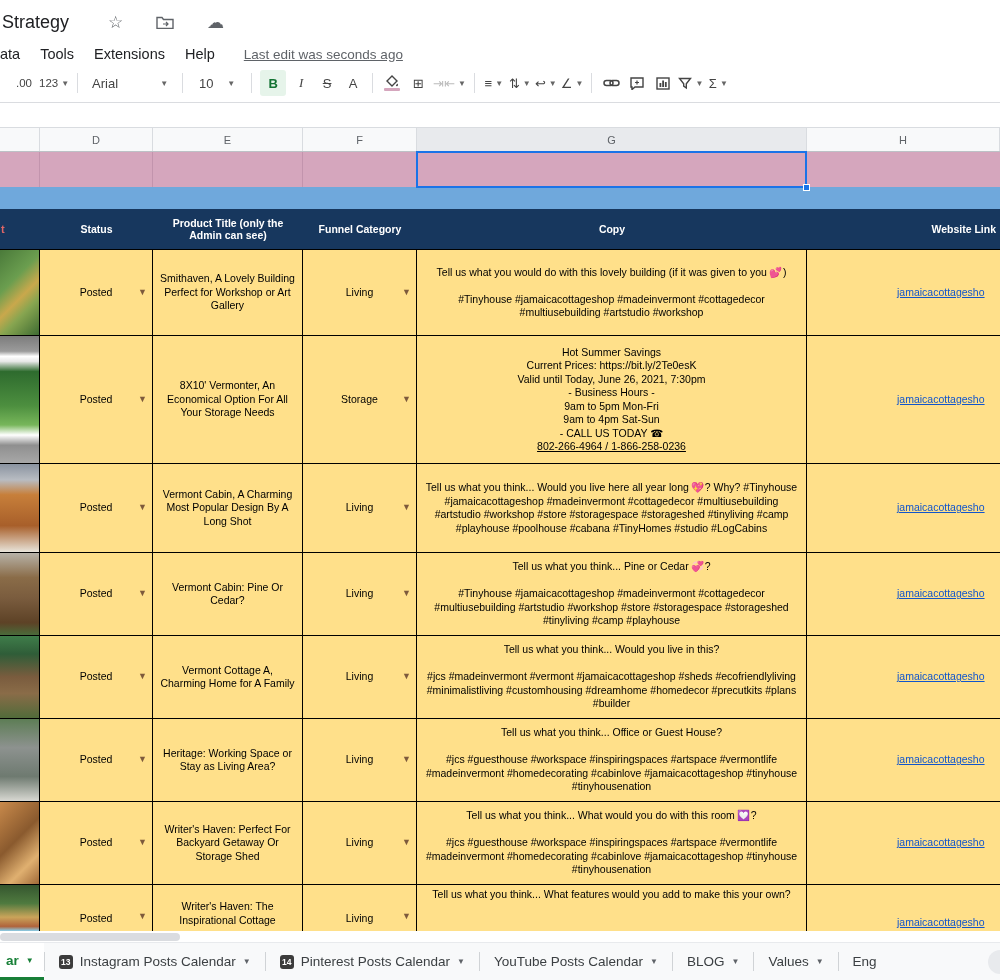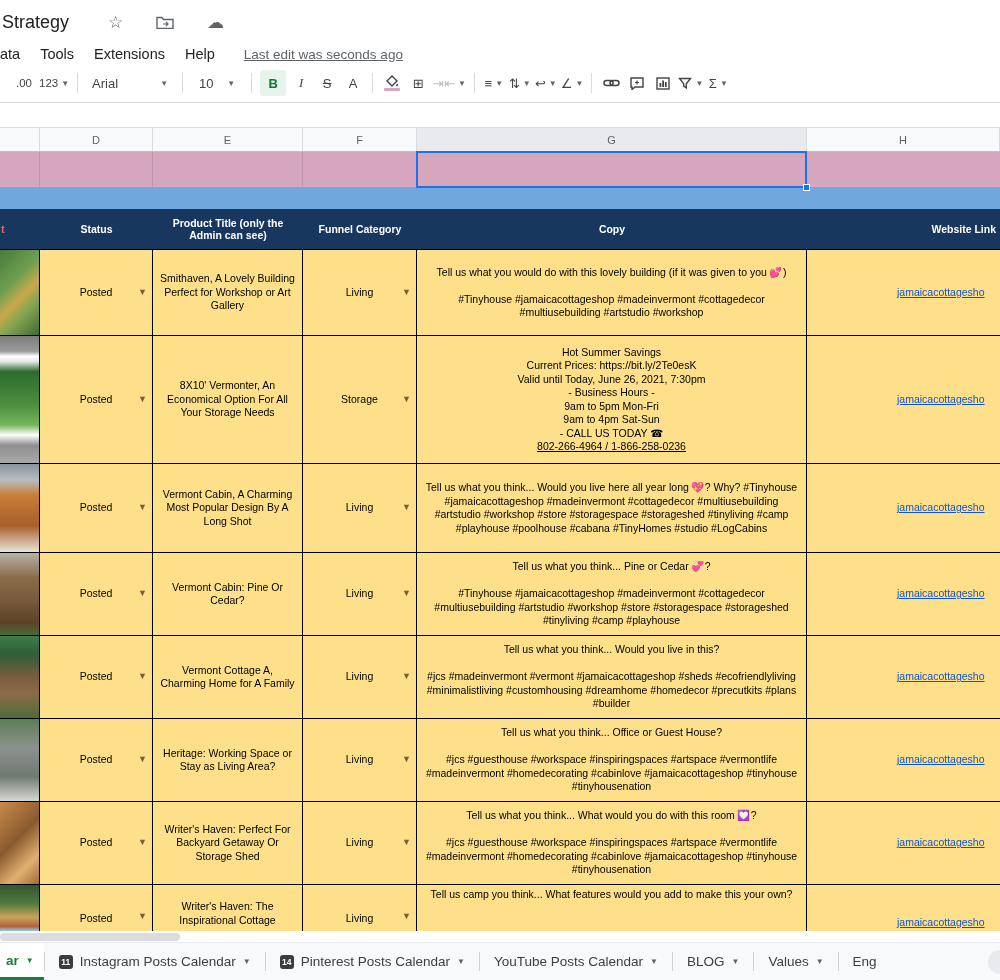--- a/index.html
+++ b/index.html
@@ -405,39 +405,39 @@
       <span class="dd" style="top:auto; bottom:8px; transform:none;">▼</span>
     </div>
   <div class="cell w-e" style="align-items:flex-end; padding-bottom:4px;">
       <span>Writer's Haven: The Inspirational Cottage</span>
     </div>
   <div class="cell w-f" style="align-items:flex-end; padding-bottom:6px;">
       <span>Living</span>
       <span class="dd" style="top:auto; bottom:8px; transform:none;">▼</span>
     </div>
   <div class="cell w-g" style="align-items:flex-start; padding-top:3px;">
-      <span class="copytxt">Tell us camp you think... What features would you add to make this your own?</span>
+      <span class="copytxt">Tell us what you think... What features would you add to make this your own?</span>
     </div>
   <div class="cell w-h linkcell" style="border-right:none; align-items:flex-end; padding-bottom:2px;">
       <a class="lnk">jamaicacottagesho</a>
     </div>
 </div>
 
 <div class="hstrip">
   <div class="hscroll"></div>
 </div>
 
 <div class="tabbar">
   <div class="tab active">
     <span>ar</span>
     <span class="tarrow">▼</span>
   </div>
   <div class="tsep"></div>
   <div class="tab">
-    <span class="badge">11</span>
+    <span class="badge">13</span>
     <span>Instagram Posts Calendar</span>
     <span class="tarrow">▼</span>
   </div>
   <div class="tsep"></div>
   <div class="tab">
     <span class="badge">14</span>
     <span>Pinterest Posts Calendar</span>
     <span class="tarrow">▼</span>
   </div>
   <div class="tsep"></div>

